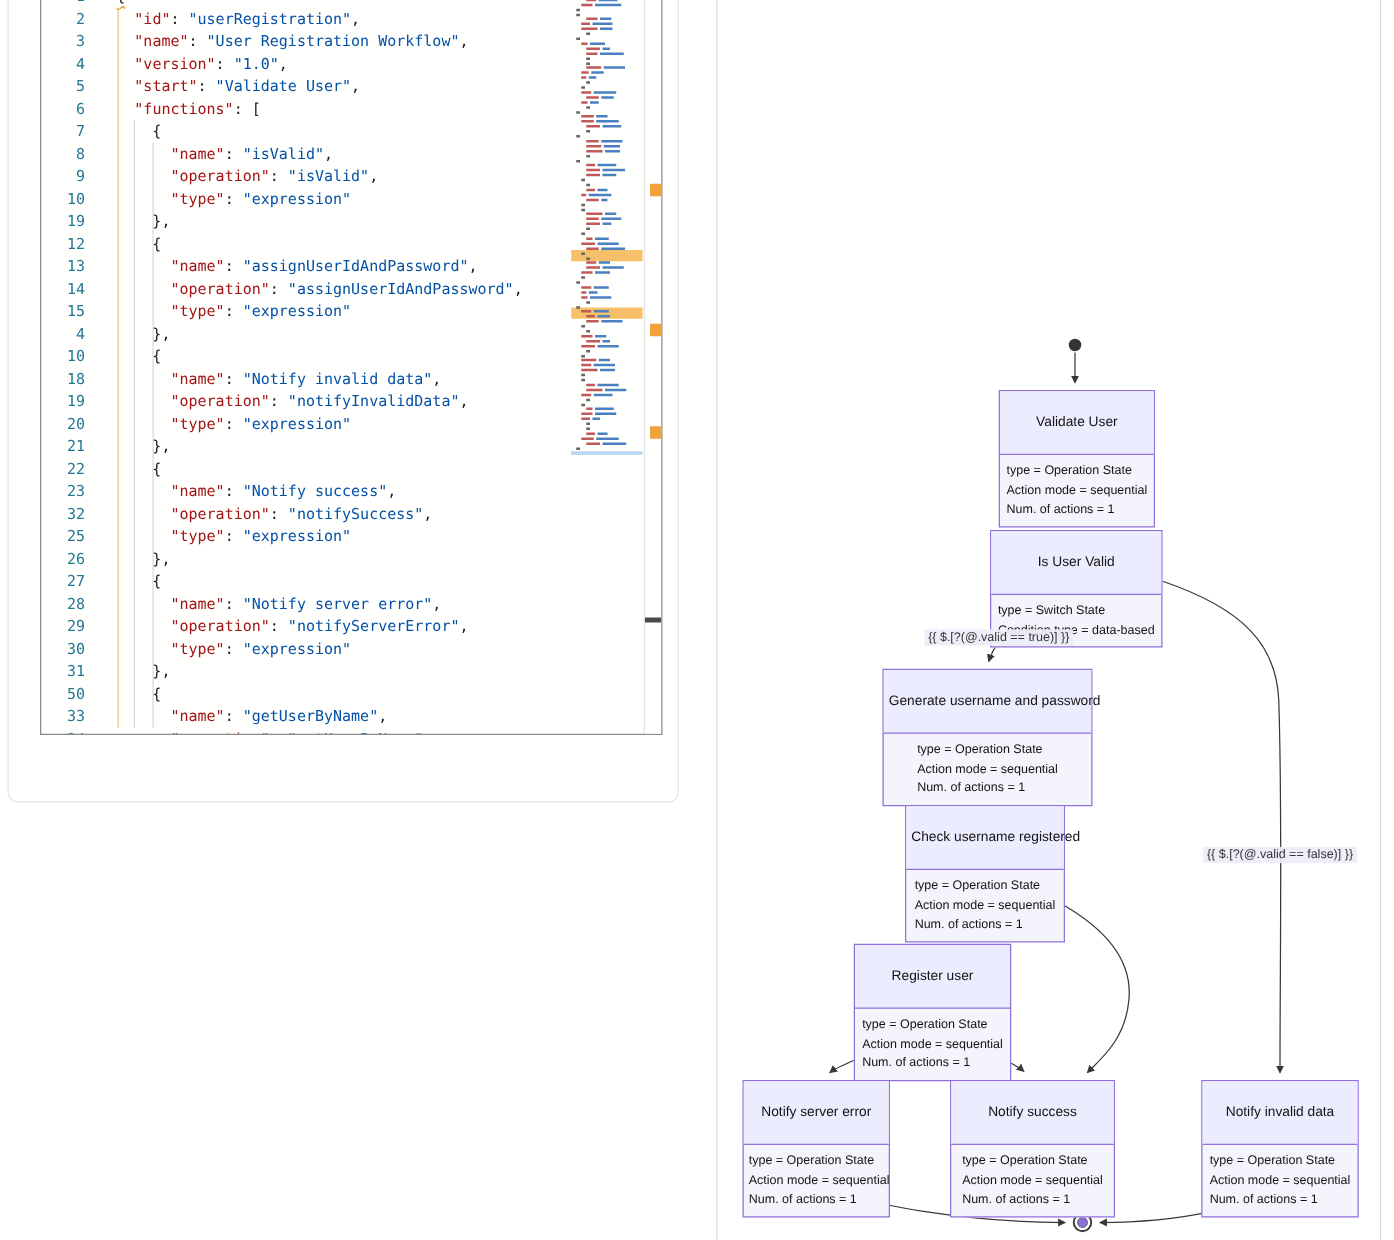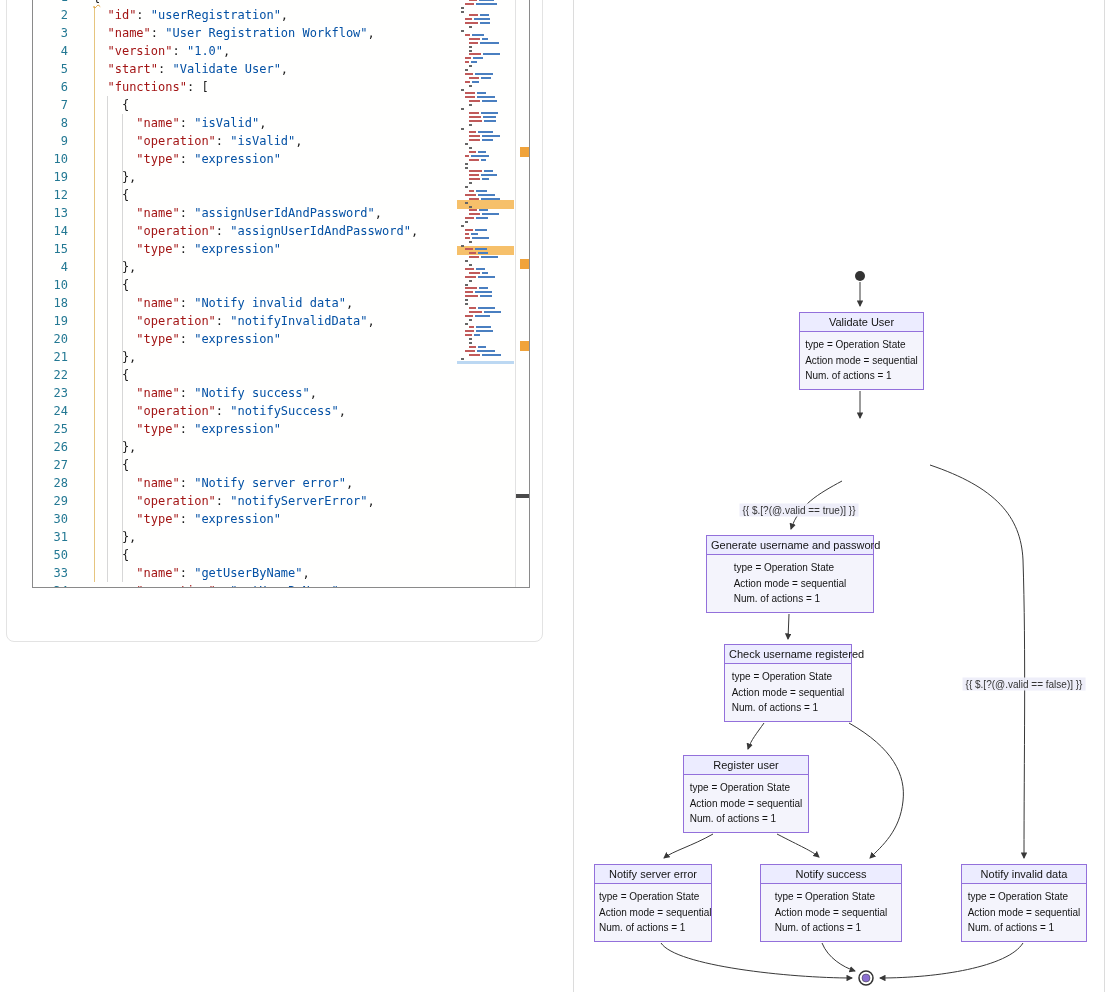--- a/index.html
+++ b/index.html
@@ -40,21 +40,21 @@
 
   
   .diagram-panel{position:absolute;left:573px;top:-10px;width:530px;height:1012px;
                  border:1px solid #dcdcdc;border-radius:8px;background:#ffffff;}
   .diagram{position:absolute;left:0;top:0;width:1115px;height:992px;}
   .state-node{position:absolute;border:1px solid var(--node-border,#9370db);
               background:var(--node-body,#f4f4fc);color:#131313;text-align:center;
               box-sizing:border-box;z-index:2;}
   .state-title{background:var(--node-header,#ececff);
                border-bottom:1px solid var(--node-border,#9370db);
-               font-size:11px;padding:3px 4px;white-space:nowrap;}
+               font-size:11px;padding:19px 4px;white-space:nowrap;}
   .state-body{padding:5px 4px;font-size:10px;}
   .state-body-inner{display:inline-block;text-align:left;white-space:nowrap;line-height:15.5px;}
   .edge-label{position:absolute;transform:translate(-50%,-50%);font-size:10px;color:#333;
               background:rgba(237,237,248,0.92);padding:1px 3px;white-space:nowrap;z-index:3;}
   .edges-svg{position:absolute;left:0;top:0;pointer-events:none;z-index:1;}
 </style>
 </head>
 <body>
 
 <div class="code-card">
@@ -79,21 +79,21 @@
         <div class="ln">14</div>
         <div class="ln">15</div>
         <div class="ln">4</div>
         <div class="ln">10</div>
         <div class="ln">18</div>
         <div class="ln">19</div>
         <div class="ln">20</div>
         <div class="ln">21</div>
         <div class="ln">22</div>
         <div class="ln">23</div>
-        <div class="ln">24</div>
+        <div class="ln">32</div>
         <div class="ln">25</div>
         <div class="ln">26</div>
         <div class="ln">27</div>
         <div class="ln">28</div>
         <div class="ln">29</div>
         <div class="ln">30</div>
         <div class="ln">31</div>
         <div class="ln">50</div>
         <div class="ln">33</div>
         <div class="ln">34</div>
@@ -471,37 +471,41 @@
       <path d="M1023,943 C1008,967 938,978 880,978" marker-end="url(#arrow)"></path>
     </g>
     <circle cx="860" cy="276" r="5" fill="#333333"></circle>
     <circle cx="866" cy="978" r="7" fill="#ffffff" stroke="#333333" stroke-width="1.5"></circle>
     <circle cx="866" cy="978" r="4" fill="#8b6fd1" stroke="#333333" stroke-width="0.5"></circle>
   </svg>
 <div class="state-node" style="left: 799px; top: 312px; width: 125px;">
       <div class="state-title">Validate User</div>
       <div class="state-body"><div class="state-body-inner"><div>type = Operation State</div><div>Action mode = sequential</div><div>Num. of actions = 1</div></div></div>
     </div>
+    <div class="state-node" style="left: 792px; top: 424px; width: 138px;">
+      <div class="state-title">Is User Valid</div>
+      <div class="state-body"><div class="state-body-inner"><div>type = Switch State</div><div>Condition type = data-based</div></div></div>
+    </div>
     <div class="state-node" style="left: 706px; top: 535px; width: 168px;">
       <div class="state-title">Generate username and password</div>
       <div class="state-body"><div class="state-body-inner"><div>type = Operation State</div><div>Action mode = sequential</div><div>Num. of actions = 1</div></div></div>
     </div>
     <div class="state-node" style="left: 724px; top: 644px; width: 128px;">
       <div class="state-title">Check username registered</div>
       <div class="state-body"><div class="state-body-inner"><div>type = Operation State</div><div>Action mode = sequential</div><div>Num. of actions = 1</div></div></div>
     </div>
     <div class="state-node" style="left: 683px; top: 755px; width: 126px;">
       <div class="state-title">Register user</div>
       <div class="state-body"><div class="state-body-inner"><div>type = Operation State</div><div>Action mode = sequential</div><div>Num. of actions = 1</div></div></div>
     </div>
     <div class="state-node" style="left: 594px; top: 864px; width: 118px;">
       <div class="state-title">Notify server error</div>
       <div class="state-body"><div class="state-body-inner"><div>type = Operation State</div><div>Action mode = sequential</div><div>Num. of actions = 1</div></div></div>
     </div>
-    <div class="state-node" style="left: 760px; top: 864px; width: 142px;">
+    <div class="state-node" style="left: 760px; top: 864px; width: 132px;">
       <div class="state-title">Notify success</div>
       <div class="state-body"><div class="state-body-inner"><div>type = Operation State</div><div>Action mode = sequential</div><div>Num. of actions = 1</div></div></div>
     </div>
     <div class="state-node" style="left: 961px; top: 864px; width: 126px;">
       <div class="state-title">Notify invalid data</div>
       <div class="state-body"><div class="state-body-inner"><div>type = Operation State</div><div>Action mode = sequential</div><div>Num. of actions = 1</div></div></div>
     </div>
     <div class="edge-label" style="left: 799px; top: 510px;">{{ $.[?(@.valid == true)] }}</div>
     <div class="edge-label" style="left: 1024px; top: 684px;">{{ $.[?(@.valid == false)] }}</div>
   </div>

